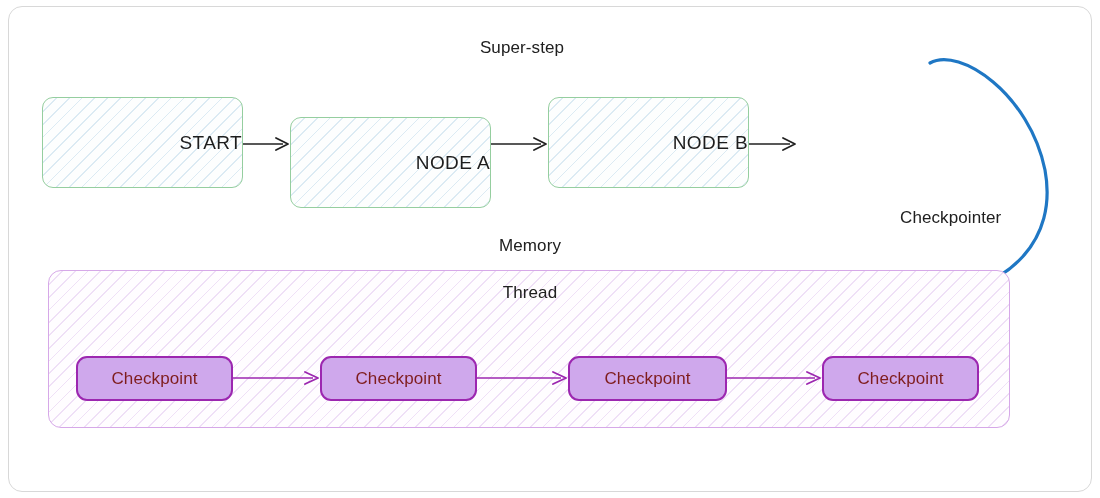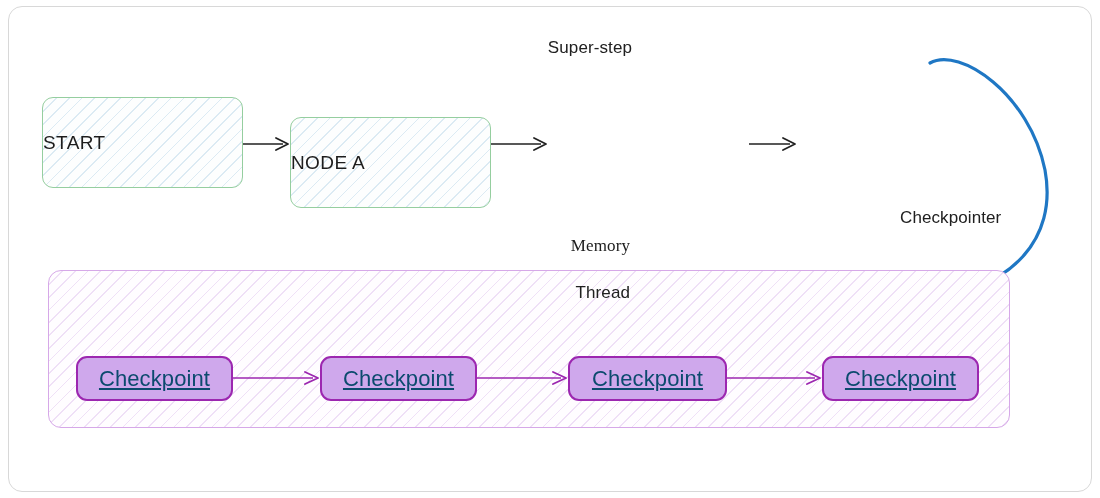--- a/index.html
+++ b/index.html
@@ -30,24 +30,24 @@
     background: #ffffff;
   }
 
   
   .section-label {
     position: absolute;
     font-size: 17px;
     color: #202020;
     letter-spacing: .1px;
     white-space: nowrap;
-    text-align: right;
+    text-align: center;
   }
   #label-superstep { left: 412px; top: 38px; width: 220px; }
-  #label-memory    { left: 430px; top: 236px; width: 200px; font-family: Liberation Serif, serif; }
+  #label-memory    { left: 430px; top: 236px; width: 200px; }
   #label-thread    { left: 430px; top: 283px; width: 200px; }
   #label-checkpointer {
     left: 900px; top: 200px; width: 150px;
     font-size: 17px; text-align: left; margin-top: 8px;
   }
 
   
   .node-box {
     position: absolute;
     top: 97px;
@@ -56,21 +56,21 @@
     border-radius: 11px;
     background-color: #fdfefe;
     background-image: repeating-linear-gradient(
         135deg,
         rgba(166, 203, 226, 0.38) 0px,
         rgba(166, 203, 226, 0.38) 1.2px,
         rgba(255,255,255,0) 1.2px,
         rgba(255,255,255,0) 9px);
     display: flex;
     align-items: center;
-    justify-content: flex-start;
+    justify-content: flex-end;
   }
   .node-box > span {
     font-size: 19px;
     color: #1d1d1d;
     letter-spacing: .4px;
     position: relative;
     z-index: 2;
   }
   #node-start { left: 42px;  width: 201px; }
   #node-a     { left: 290px; width: 201px; margin-top: 20px; }
@@ -112,25 +112,24 @@
     top: 356px;
     height: 45px;
     border: 2px solid #9c27b0;
     border-radius: 11px;
     background: #cfa8ec;
     display: flex;
     align-items: center;
     justify-content: center;
   }
   .checkpoint-box > span {
-    font-size: 22px;
-    color: #0c4a6e;
+    font-size: 17px;
+    color: #7f1d1d;
     letter-spacing: .1px;
     white-space: nowrap;
-    text-decoration: underline;
   }
   #checkpoint-1 { left: 76px;  width: 157px; }
   #checkpoint-2 { left: 320px; width: 157px; }
   #checkpoint-3 { left: 568px; width: 159px; }
   #checkpoint-4 { left: 822px; width: 157px; }
 
   
   .cp-arrow {
     position: absolute;
     top: 370px;
@@ -175,20 +174,23 @@
     <span>NODE A</span>
   </div>
 
   <div class="flow-arrow" id="arrow-a-b">
     <svg width="57" height="16" viewBox="0 0 57 16">
       <line x1="0" y1="8" x2="50" y2="8" stroke="#212121" stroke-width="1.6"></line>
       <polyline points="43,2 55,8 43,14" fill="none" stroke="#212121" stroke-width="1.8" stroke-linecap="round" stroke-linejoin="round"></polyline>
     </svg>
   </div>
 
+  <div class="node-box" id="node-b">
+    <span>NODE B</span>
+  </div>
 
   <div class="flow-arrow" id="arrow-b-end">
     <svg width="48" height="16" viewBox="0 0 48 16">
       <line x1="0" y1="8" x2="41" y2="8" stroke="#212121" stroke-width="1.6"></line>
       <polyline points="34,2 46,8 34,14" fill="none" stroke="#212121" stroke-width="1.8" stroke-linecap="round" stroke-linejoin="round"></polyline>
     </svg>
   </div>
 
 
   <div id="checkpointer-curve">

